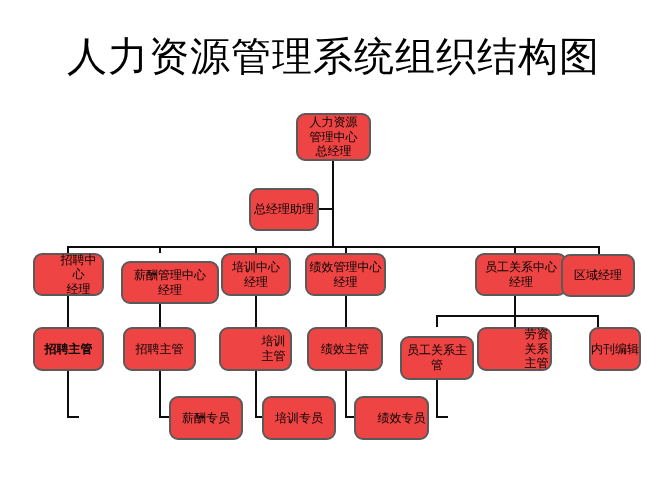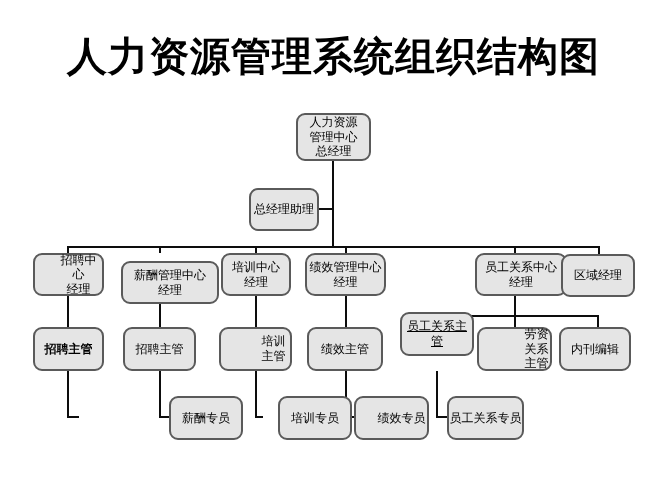--- a/index.html
+++ b/index.html
@@ -16,30 +16,30 @@
     overflow: hidden;
   }
   .title {
     position: absolute;
     left: 0;
     top: 36px;
     width: 667px;
     text-align: center;
     font-family: "DejaVu Serif", "Liberation Serif", serif;
     font-size: 40px;
-    font-weight: 700;
+    font-weight: 400;
     letter-spacing: 1px;
     color: #000000;
     line-height: 1;
     white-space: nowrap;
   }
   .node {
     position: absolute;
     box-sizing: border-box;
-    background: #e5e5e5;
+    background: #ef4444;
     border: 2px solid #5a5a5a;
     border-radius: 9px;
     display: flex;
     align-items: center;
     justify-content: center;
     text-align: center;
     font-size: 12px;
     line-height: 1.22;
     color: #000000;
     white-space: pre-line;
@@ -97,32 +97,31 @@
 总经理</div>
 
   <div class="node" style="left:249px; top:188px; width:70px; height:43px;">总经理助理</div>
 
   <div class="node" style="left:33px; top:253px; width:71px; height:43px;padding-left:20px;">招聘中心
 经理</div>
   <div class="node" style="left:121px; top:253px; width:98px; height:43px;margin-top:8px;">薪酬管理中心
 经理</div>
   <div class="node" style="left:221px; top:253px; width:70px; height:43px;">培训中心
 经理</div>
-  <div class="node" style="left:305px; top:253px; width:81px; height:43px;border-radius:10px;">绩效管理中心
+  <div class="node" style="left:305px; top:253px; width:81px; height:43px;">绩效管理中心
 经理</div>
   <div class="node" style="left:475px; top:253px; width:92px; height:43px;">员工关系中心
 经理</div>
   <div class="node" style="left:561px; top:254px; width:74px; height:43px;">区域经理</div>
 
   <div class="node" style="left:33px; top:327px; width:71px; height:44px;font-weight:bold;">招聘主管</div>
   <div class="node" style="left:123px; top:327px; width:73px; height:44px;">招聘主管</div>
   <div class="node" style="left:219px; top:327px; width:73px; height:44px;padding-left:36px;">培训主管</div>
   <div class="node" style="left:307px; top:327px; width:76px; height:44px;">绩效主管</div>
-  <div class="node" style="left:400px; top:312px; width:74px; height:44px;text-decoration:underline;">员工关系主管</div>
+  <div class="node" style="left:400px; top:336px; width:74px; height:44px;">员工关系主管</div>
   <div class="node" style="left:477px; top:327px; width:75px; height:44px;padding-left:44px;">劳资关系主管</div>
-  <div class="node" style="left:559px; top:327px; width:72px; height:44px;">内刊编辑</div>
+  <div class="node" style="left:589px; top:327px; width:52px; height:44px;">内刊编辑</div>
 
   <div class="node" style="left:169px; top:396px; width:74px; height:44px;">薪酬专员</div>
-  <div class="node" style="left:262px; top:396px; width:74px; height:44px;margin-left:16px;">培训专员</div>
+  <div class="node" style="left:262px; top:396px; width:74px; height:44px;">培训专员</div>
   <div class="node" style="left:354px; top:396px; width:75px; height:44px;padding-left:20px;">绩效专员</div>
-  <div class="node" style="left:447px; top:396px; width:77px; height:44px;">员工关系专员</div>
 
 </div>
 
 </body></html>

